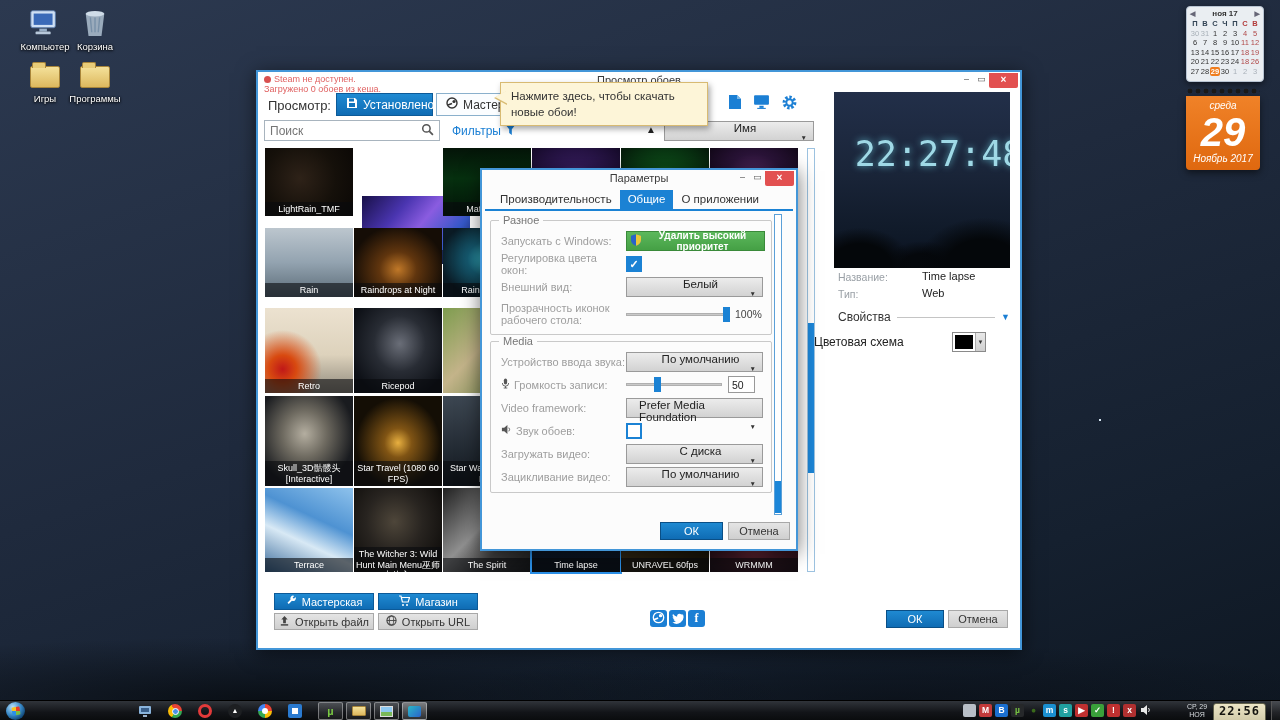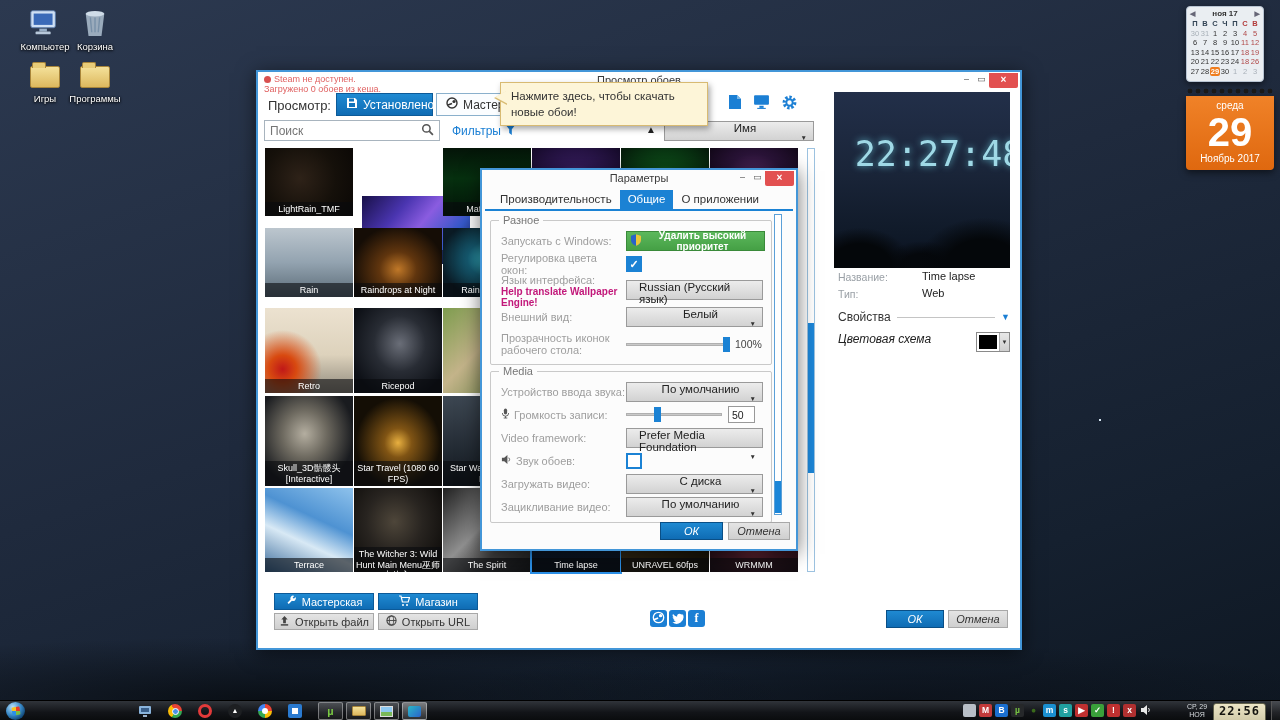--- a/index.html
+++ b/index.html
@@ -44,21 +44,21 @@
   .cal-head { display:flex; justify-content:space-between; align-items:center; font-weight:bold; font-size:8px; }
   .cal-arrow { color:#667; font-size:7px; cursor:default; }
   #cal-days { display:grid; grid-template-columns:repeat(7,1fr); text-align:center; margin-top:1px; line-height:9.5px; }
   #cal-days .hdr { font-weight:bold; color:#345; }
   #cal-days .hdr.wkend { color:#b23a3a; }
   #cal-days .wkend { color:#b04848; }
   #cal-days .muted { color:#a8b0b8; }
   #cal-days .sel { background:#ef7d1e; color:#fff; border-radius:2px; font-weight:bold; }
 
   
-  #tearoff { position:absolute; left:1186px; top:86px; width:88px; z-index:5; }
+  #tearoff { position:absolute; left:1186px; top:86px; width:74px; z-index:5;font-style:italic; }
   .spiral { height:10px; background:radial-gradient(circle at 4px 5px, #1a1a1a 2.4px, rgba(0,0,0,0) 2.6px);
     background-size:8px 10px; background-repeat:repeat-x; }
   .tear-body { background:linear-gradient(#f08228,#df680f); border-radius:0 0 4px 4px; color:#fff;
     text-align:center; padding:4px 2px 6px; box-shadow:0 3px 7px rgba(0,0,0,.5); }
   .tear-weekday { font-size:10px; }
   .tear-day { font-size:40px; font-weight:bold; line-height:42px; }
   .tear-month { font-size:10px; }
 
   
   .winframe { position:absolute; background:#fff; border:2px solid #4396d8; box-shadow:0 3px 18px rgba(0,0,0,.55); }
@@ -119,35 +119,35 @@
   #preview .trees { position:absolute; left:0; bottom:0; width:100%; height:60px; background:
       radial-gradient(55% 120% at 85% 100%, #04070a 40%, transparent 70%),
       radial-gradient(40% 90% at 15% 100%, #04070a 45%, transparent 75%),
       radial-gradient(30% 60% at 50% 100%, #05080c 40%, transparent 75%); }
   .prow { position:absolute; font-size:10.5px; color:#9aa0a6; }
   .prow b { font-weight:normal; color:#222; font-size:11px; }
   .props-row { position:absolute; left:580px; top:238px; width:172px; display:flex; align-items:center; gap:6px;
     font-size:12px; color:#333; }
   .props-row .line { flex:1; height:1px; background:#c4c4c4; }
   .props-row .tri { color:#1b7fd4; font-size:9px; }
-  .scheme-row { position:absolute; left:580px; top:260px; width:172px; display:flex; 
-    font-size:12px; color:#222;font-style:italic; }
+  .scheme-row { position:absolute; left:556px; top:260px; width:172px; display:flex; align-items:center;
+    font-size:12px; color:#222; }
   .swatch { margin-left:auto; width:34px; height:20px; border:1px solid #8a8a8a; background:#fff; display:flex; }
   .swatch .chip { width:18px; height:14px; background:#000; margin:2px; }
   .swatch .dd { flex:1; background:linear-gradient(#e8e8e8,#cfcfcf); border-left:1px solid #aaa;
     font-size:6px; color:#333; text-align:center; line-height:18px; }
 
   
   .fbtn { position:absolute; width:100px; height:17px; display:flex; align-items:center; justify-content:center;
     gap:5px; font-size:11px; }
   .fbtn.blue { background:linear-gradient(#1f8ad2,#0f6cb4); color:#fff; border:1px solid #0c5a98; }
   .fbtn.gray { background:linear-gradient(#e4e4e4,#cfcfcf); color:#333; border:1px solid #a8a8a8; }
   .social { position:absolute; width:17px; height:17px; border-radius:3px; background:#1b7fd4; color:#fff;
     display:flex; align-items:center; justify-content:center; top:538px; }
-  .okbtn { position:absolute; height:18px; font-size:11px; display:flex; align-items:center; justify-content:center;font-style:italic; }
+  .okbtn { position:absolute; height:18px; font-size:11px; display:flex; align-items:center; justify-content:center; }
   .okbtn.blue { background:linear-gradient(#1f8ad2,#0f6cb4); color:#fff; border:1px solid #0a4f86; }
   .okbtn.gray { background:linear-gradient(#e4e4e4,#cfcfcf); color:#333; border:1px solid #a8a8a8; }
 
   
   #tooltip { position:absolute; left:500px; top:82px; width:208px; height:44px; background:#fdf5d8;
     border:1px solid #d8ba72; box-shadow:2px 3px 6px rgba(0,0,0,.35); z-index:30; padding:5px 10px;
     font-size:11.5px; color:#333; line-height:16px; }
   #tooltip::before { content:""; position:absolute; left:-13px; top:7px; border:7px solid transparent;
     border-right:13px solid #fdf5d8; filter:drop-shadow(-1px 1px 0 #d8ba72); }
 
@@ -567,32 +567,20 @@
               <span>Удалить высокий приоритет</span>
             </button>
           </span>
         </div>
         <div class="drow">
           <span class="dlabel">Регулировка цвета окон:</span>
           <span class="dctrl">
               <span class="cbox checked">✓</span>
             </span>
         </div>
-        <div class="drow h30">
-          <span class="dlabel" style="display:block; padding-top:2px;">
-            <span>Язык интерфейса:</span>
-            <span class="dlink lbl2">Help translate Wallpaper Engine!</span>
-          </span>
-          <span class="dctrl">
-            <span class="dselect">
-              <span>Russian (Русский язык)</span>
-              <span class="caret">▼</span>
-            </span>
-          </span>
-        </div>
         <div class="drow">
           <span class="dlabel">Внешний вид:</span>
           <span class="dctrl">
             <span class="dselect">
               <span>Белый</span>
               <span class="caret">▼</span>
             </span>
           </span>
         </div>
         <div class="drow h32">

